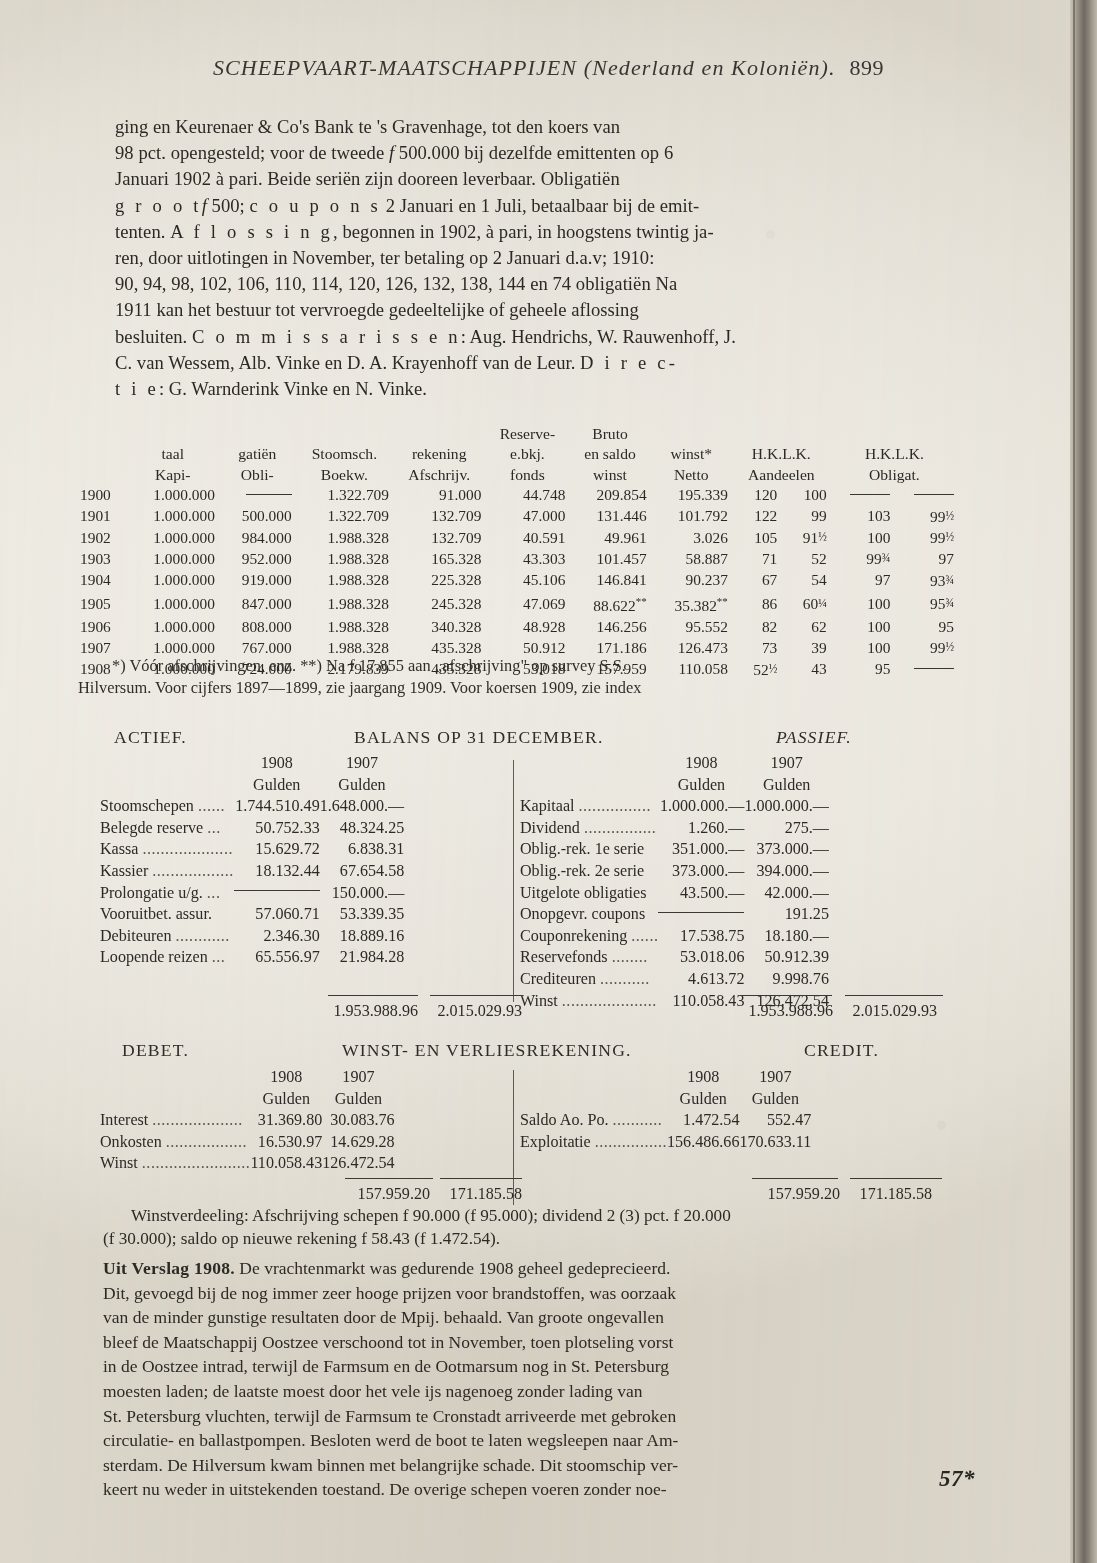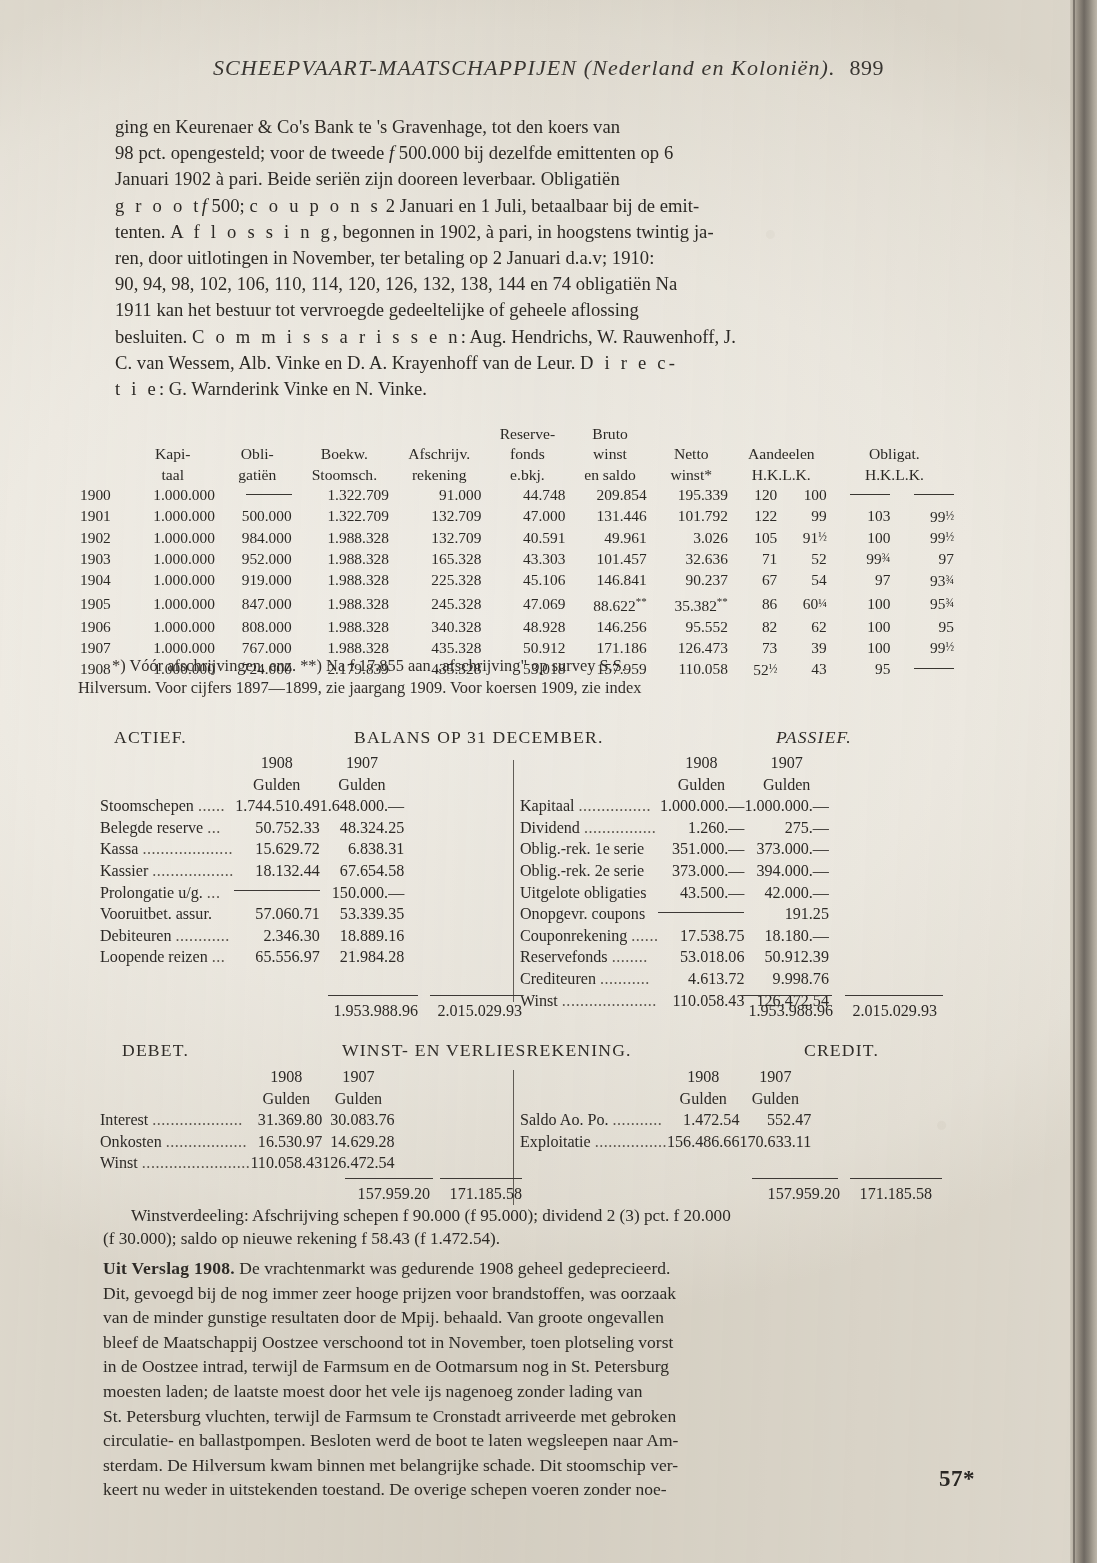--- a/index.html
+++ b/index.html
@@ -134,21 +134,21 @@
     position:absolute; left:103px; width:845px;
     font-size:17.2px; line-height:23.4px; text-align:justify; color:#2f2c28;
   }
   #verslag {
     position:absolute; left:103px; width:845px; top:1256px;
     font-size:17.5px; line-height:24.6px; text-align:justify; color:#2f2c28;
   }
   #verslag b { font-weight: bold; letter-spacing:.3px; }
   .signature {
     position:absolute; right:122px; top:1466px;
-    font-size:23px; font-weight:bold; color:#2b2926; letter-spacing:.5px;
+    font-size:23px; font-weight:bold; color:#2b2926; letter-spacing:.5px;font-style:italic;
   }
 </style>
 </head>
 <body>
 
 <div id="page">
   <div id="grain"></div>
 </div>
 <div id="gutter"></div>
 
@@ -183,42 +183,42 @@
             <th></th>
           <th class="grp">Reserve-</th>
           <th class="grp">Bruto</th>
           <th></th>
             <th colspan="2"></th>
             <th></th>
             <th></th>
         </tr>
         <tr>
           <th></th>
+          <th>taal</th>
+          <th>gatiën</th>
+          <th>Stoomsch.</th>
+          <th>rekening</th>
+          <th>e.bkj.</th>
+          <th>en saldo</th>
+          <th>winst*</th>
+          <th colspan="2">H.K.L.K.</th>
+          <th colspan="2">H.K.L.K.</th>
+        </tr>
+        <tr>
+          <th></th>
           <th>Kapi-</th>
           <th>Obli-</th>
           <th>Boekw.</th>
           <th>Afschrijv.</th>
           <th>fonds</th>
           <th>winst</th>
           <th>Netto</th>
           <th colspan="2">Aandeelen</th>
           <th colspan="2">Obligat.</th>
         </tr>
-        <tr>
-          <th></th>
-          <th>taal</th>
-          <th>gatiën</th>
-          <th>Stoomsch.</th>
-          <th>rekening</th>
-          <th>e.bkj.</th>
-          <th>en saldo</th>
-          <th>winst*</th>
-          <th colspan="2">H.K.L.K.</th>
-          <th colspan="2">H.K.L.K.</th>
-        </tr>
       </thead>
       <tbody id="stat-body">
           <tr>
             <td class="yr">1900</td>
             <td>1.000.000</td>
             <td><span class="dash"></span></td>
             <td>1.322.709</td>
             <td>91.000</td>
             <td>44.748</td>
             <td>209.854</td>
@@ -257,21 +257,21 @@
             <td>99<span class="frac">½</span></td>
           </tr>
           <tr>
             <td class="yr">1903</td>
             <td>1.000.000</td>
             <td>952.000</td>
             <td>1.988.328</td>
             <td>165.328</td>
             <td>43.303</td>
             <td>101.457</td>
-            <td>32.636</td>
+            <td>58.887</td>
             <td>71</td>
             <td>52</td>
             <td>99<span class="frac">¾</span></td>
             <td>97</td>
           </tr>
           <tr>
             <td class="yr">1904</td>
             <td>1.000.000</td>
             <td>919.000</td>
             <td>1.988.328</td>

